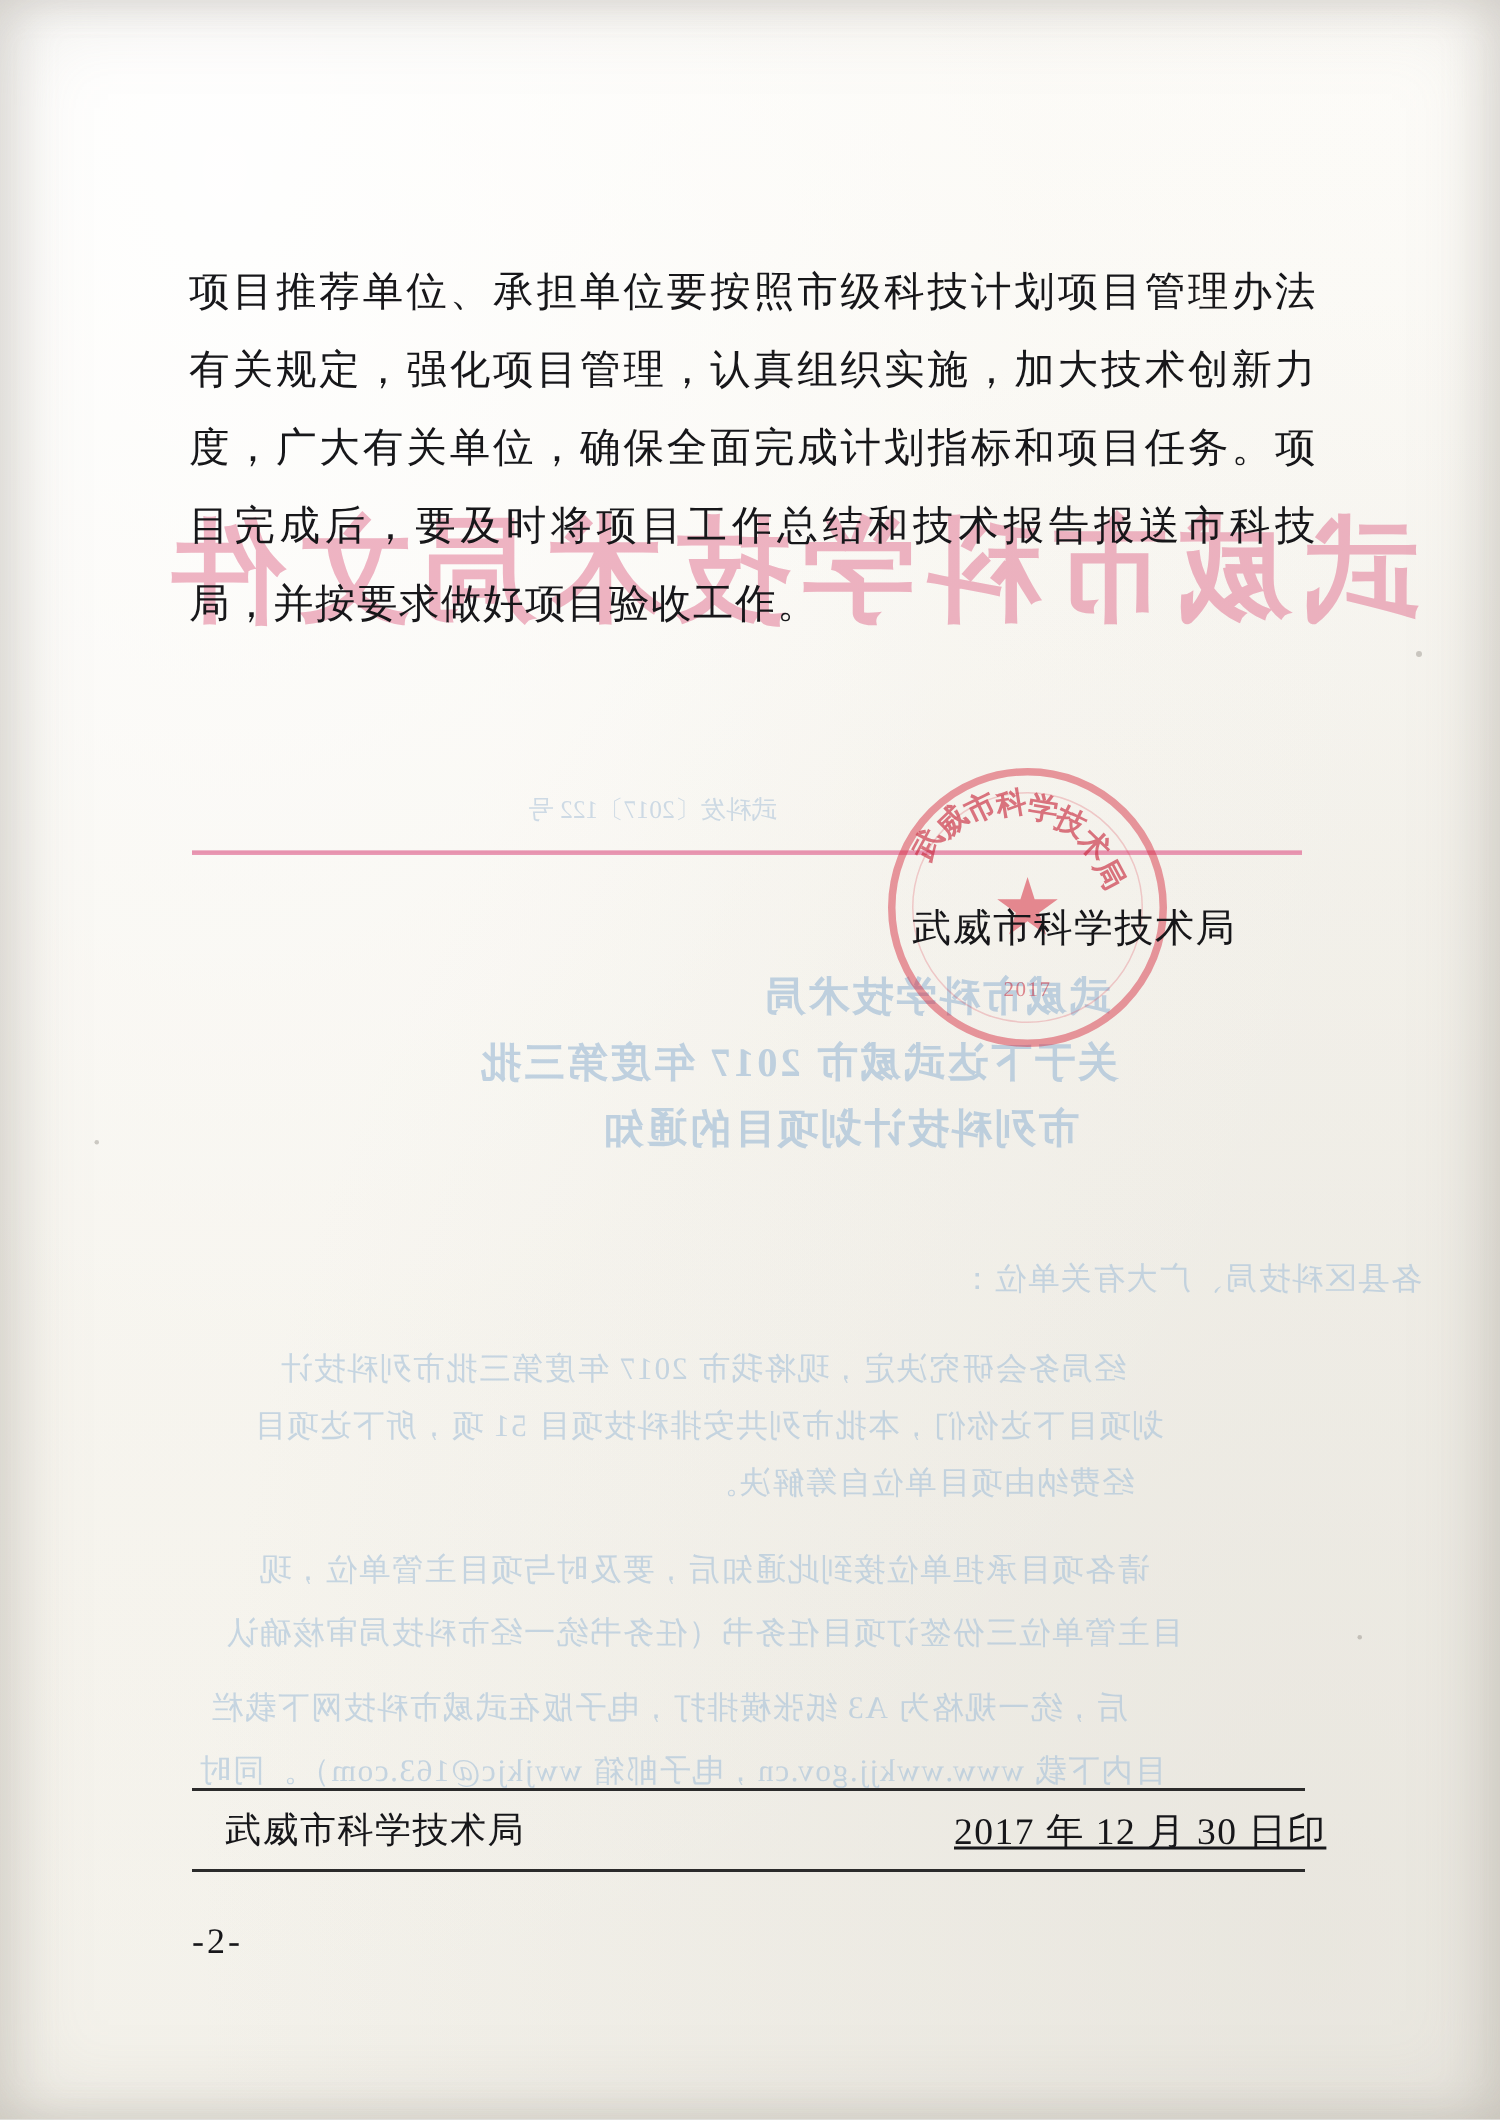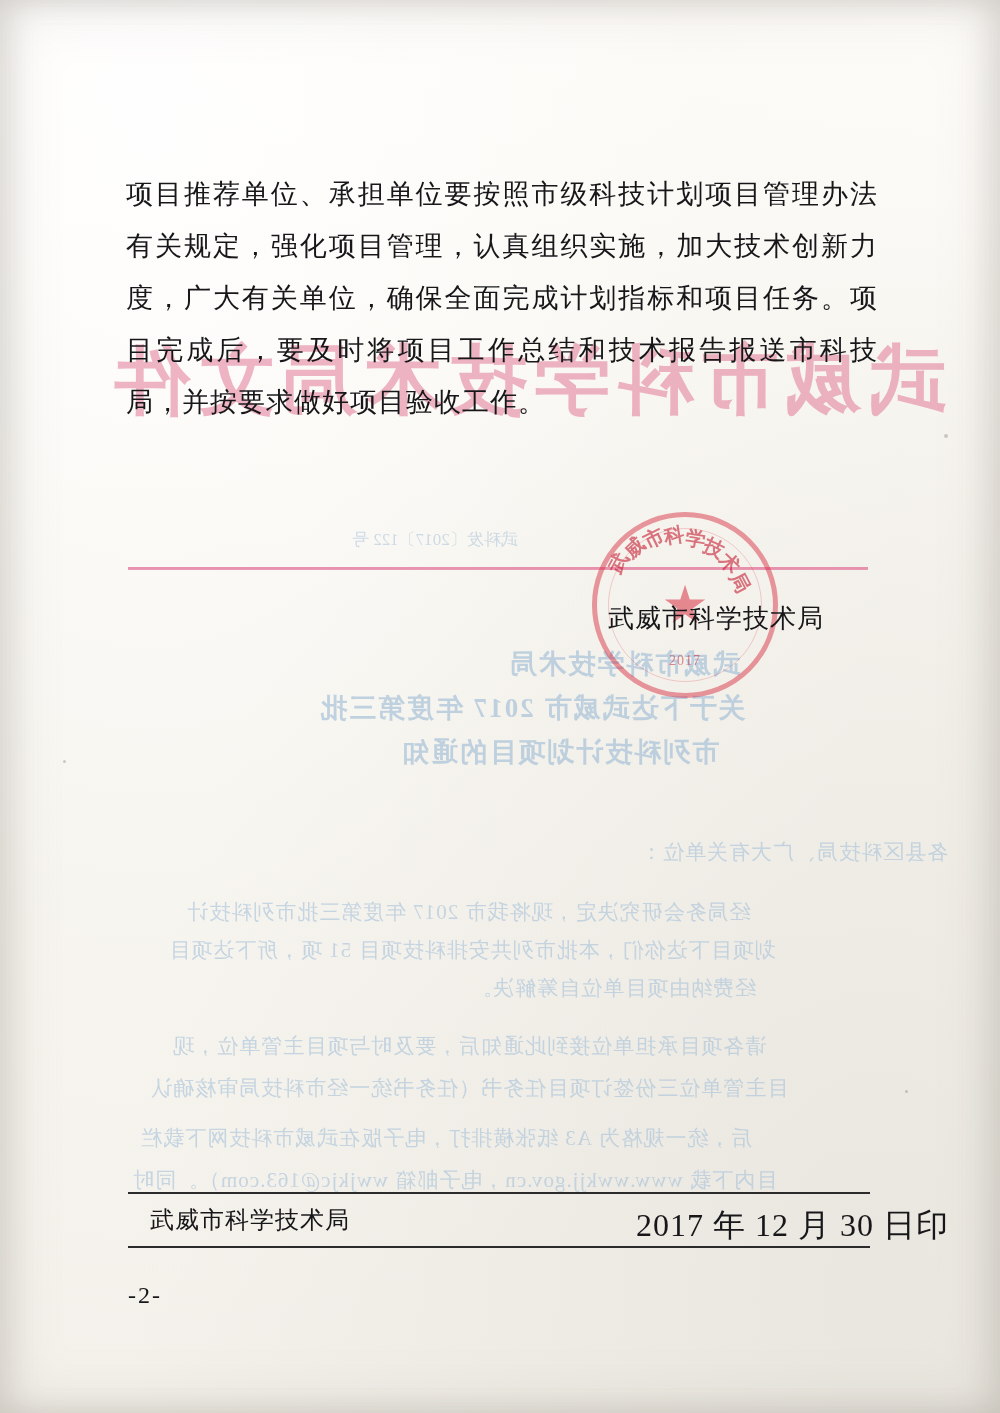--- a/index.html
+++ b/index.html
@@ -200,24 +200,25 @@
     top: 1204px;
     font-size: 24px;
     letter-spacing: 1px;
     color: #17171a;
     white-space: nowrap;
   }
   .footer-right {
     position: absolute;
     left: 636px;
     top: 1204px;
-    font-size: 32px;
-    letter-spacing: 1px;
-    color: #17171a;
-    white-space: nowrap;
+    font-size: 25px;
+    letter-spacing: 1px;
+    color: #17171a;
+    white-space: nowrap;
+    text-decoration: underline;
   }
   .page-number {
     position: absolute;
     left: 128px;
     top: 1282px;
     font-size: 24px;
     color: #17171a;
     letter-spacing: 2px;
   }
 

